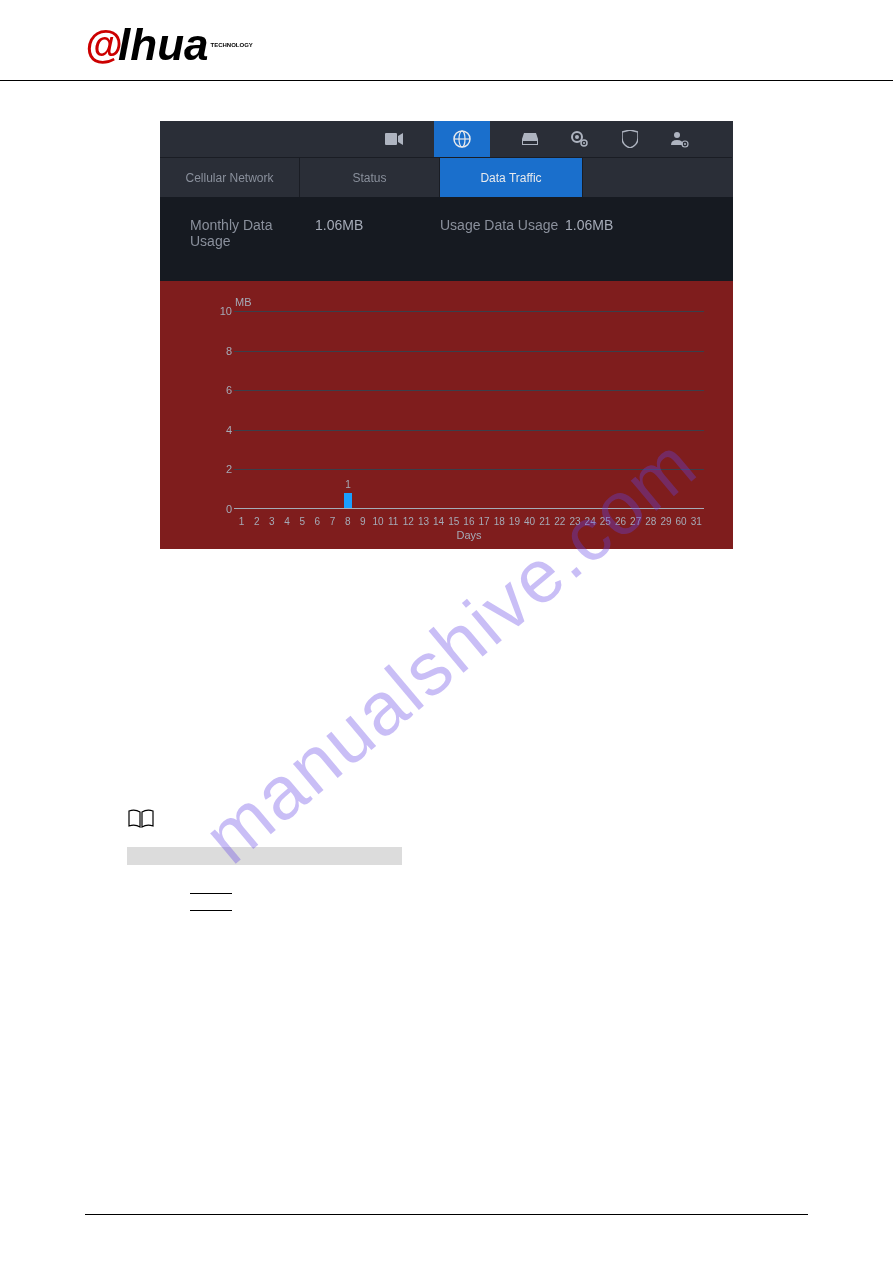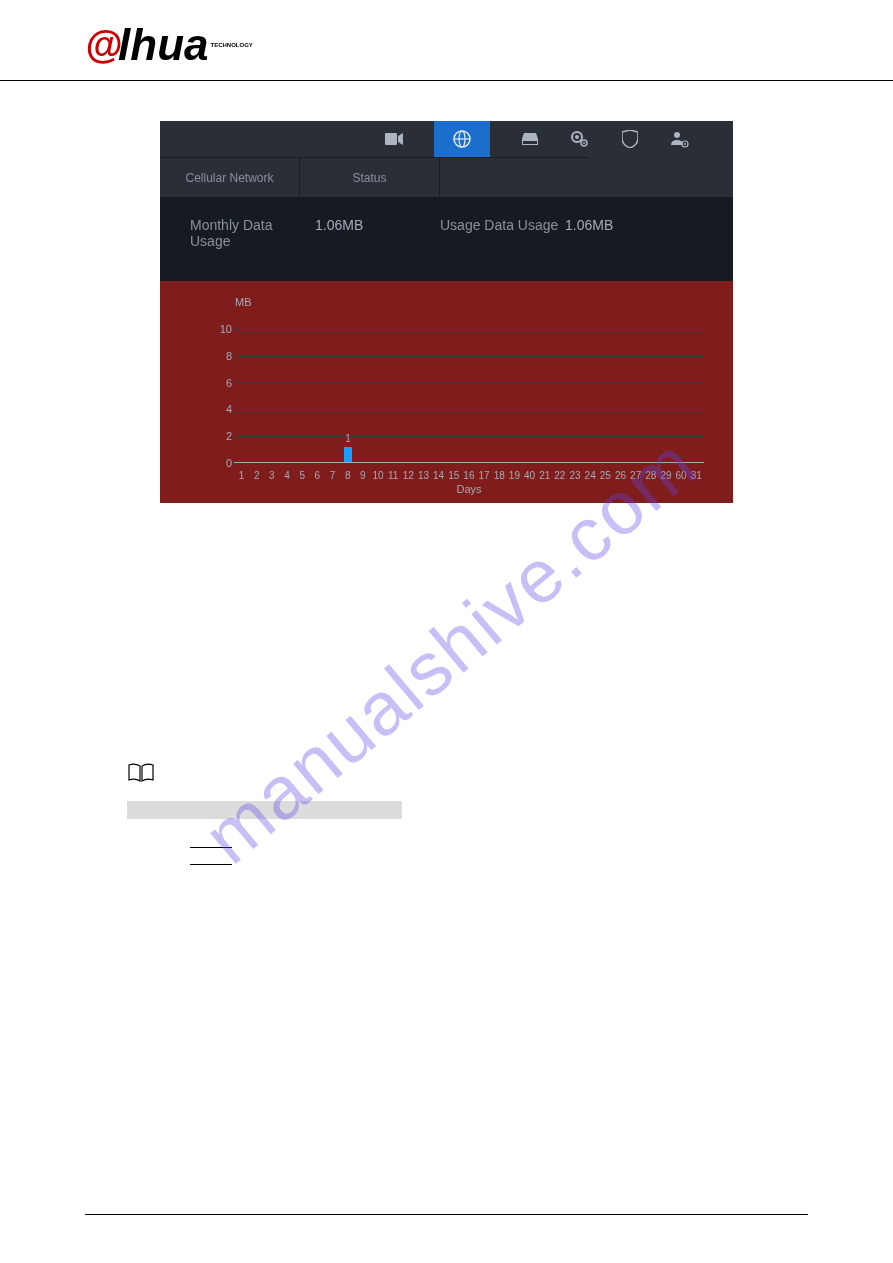--- a/index.html
+++ b/index.html
@@ -117,25 +117,25 @@
       position: relative;
     }
     .chart-unit {
       color: #a5abb7;
       font-size: 11px;
       position: absolute;
       left: 75px;
       top: 15px;
     }
     .chart-box {
-      margin-top: 28px;
+      margin-top: 10px;
       margin-left: 44px;
       position: relative;
       width: 470px;
-      height: 134px;
+      height: 198px;
     }
     .y-labels {
       position: absolute;
       left: -20px;
       top: 0;
       height: 100%;
       width: 18px;
     }
     .y-label {
       position: absolute;
@@ -291,20 +291,21 @@
             <path d="M1 15 Q1 10 7 10 Q13 10 13 15 Z" fill="#aeb4c0"></path>
             <circle cx="15" cy="14" r="3" fill="none" stroke="#aeb4c0" stroke-width="1.2"></circle>
             <circle cx="15" cy="14" r="1" fill="#aeb4c0"></circle>
           </svg>
       </div>
     </div>
 
     <div class="tabs">
       <div class="tab">Cellular Network</div>
       <div class="tab">Status</div>
+      <div class="tab active">Data Traffic</div>
       <div class="tab-spacer"></div>
     </div>
 
     <div class="stats-area">
       <div class="stats-row">
         <span class="stat-label">Monthly Data Usage</span>
         <span class="stat-value">1.06MB</span>
         <span class="stat-label">Usage Data Usage</span>
         <span class="stat-value">1.06MB</span>
       </div>

